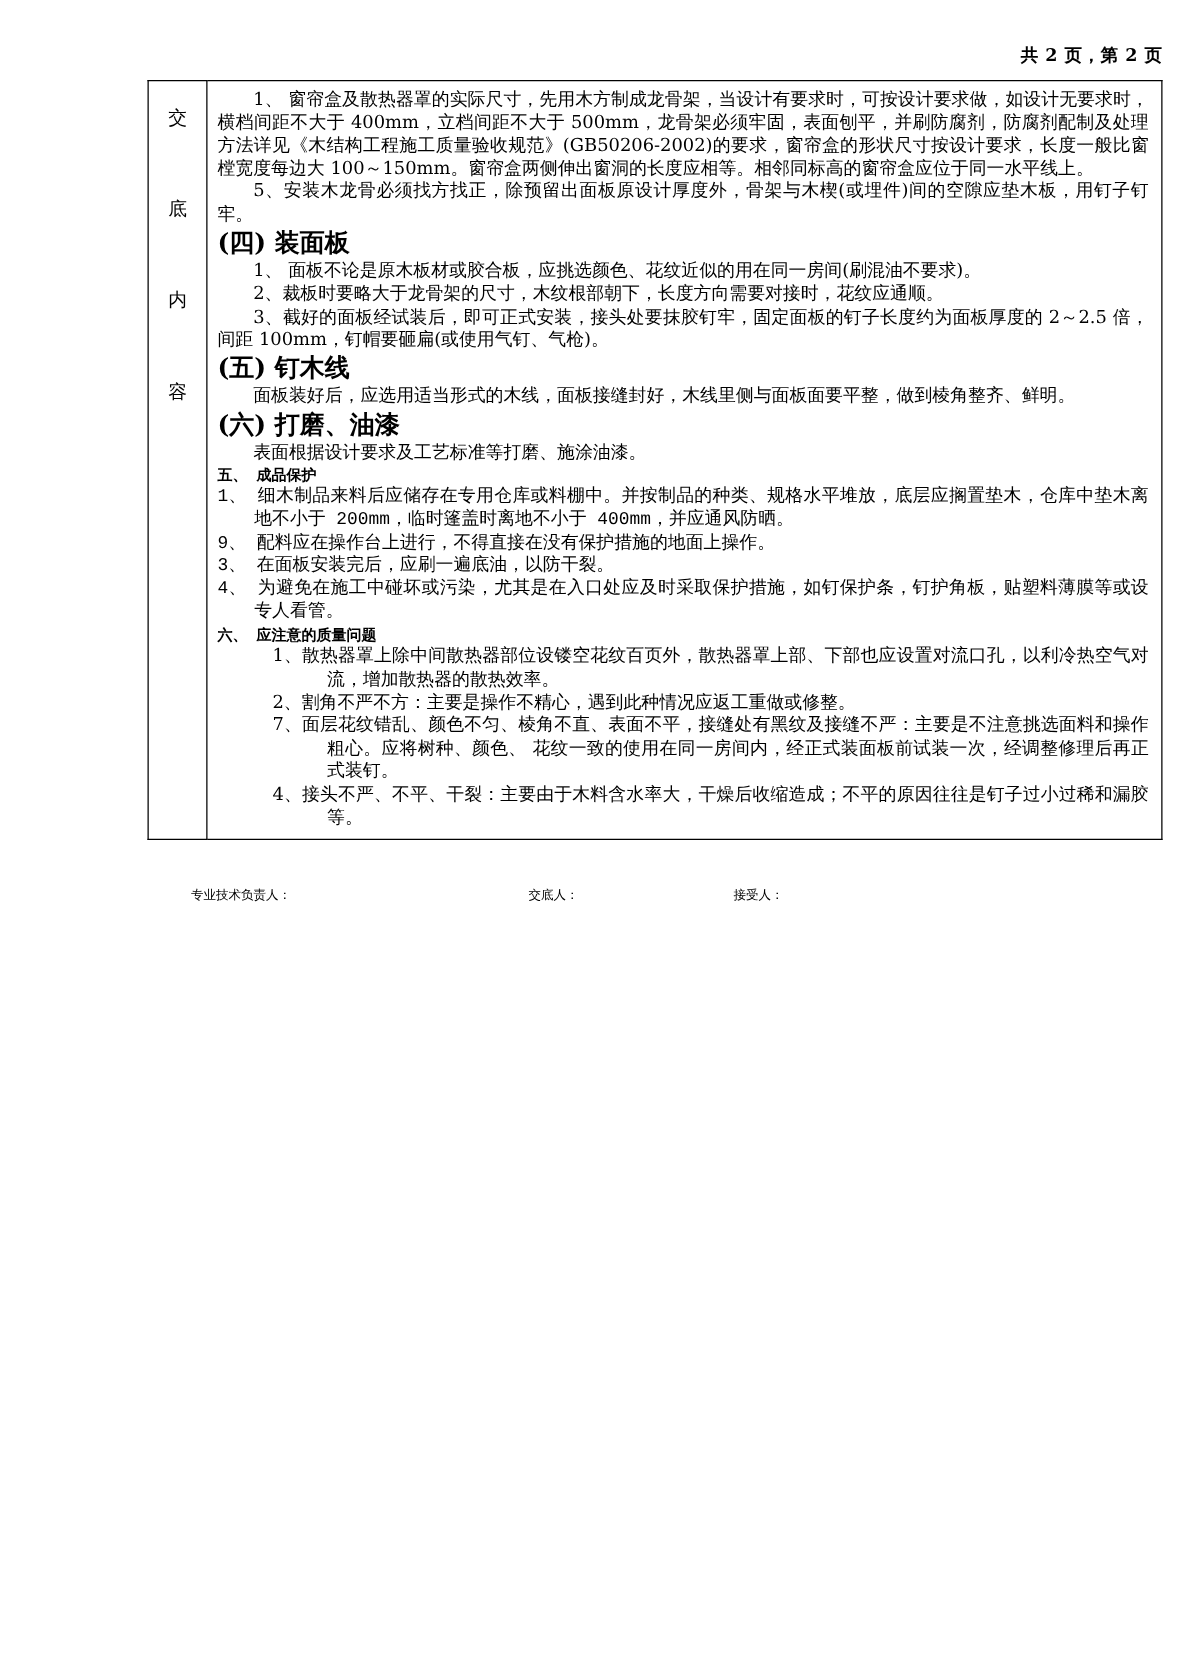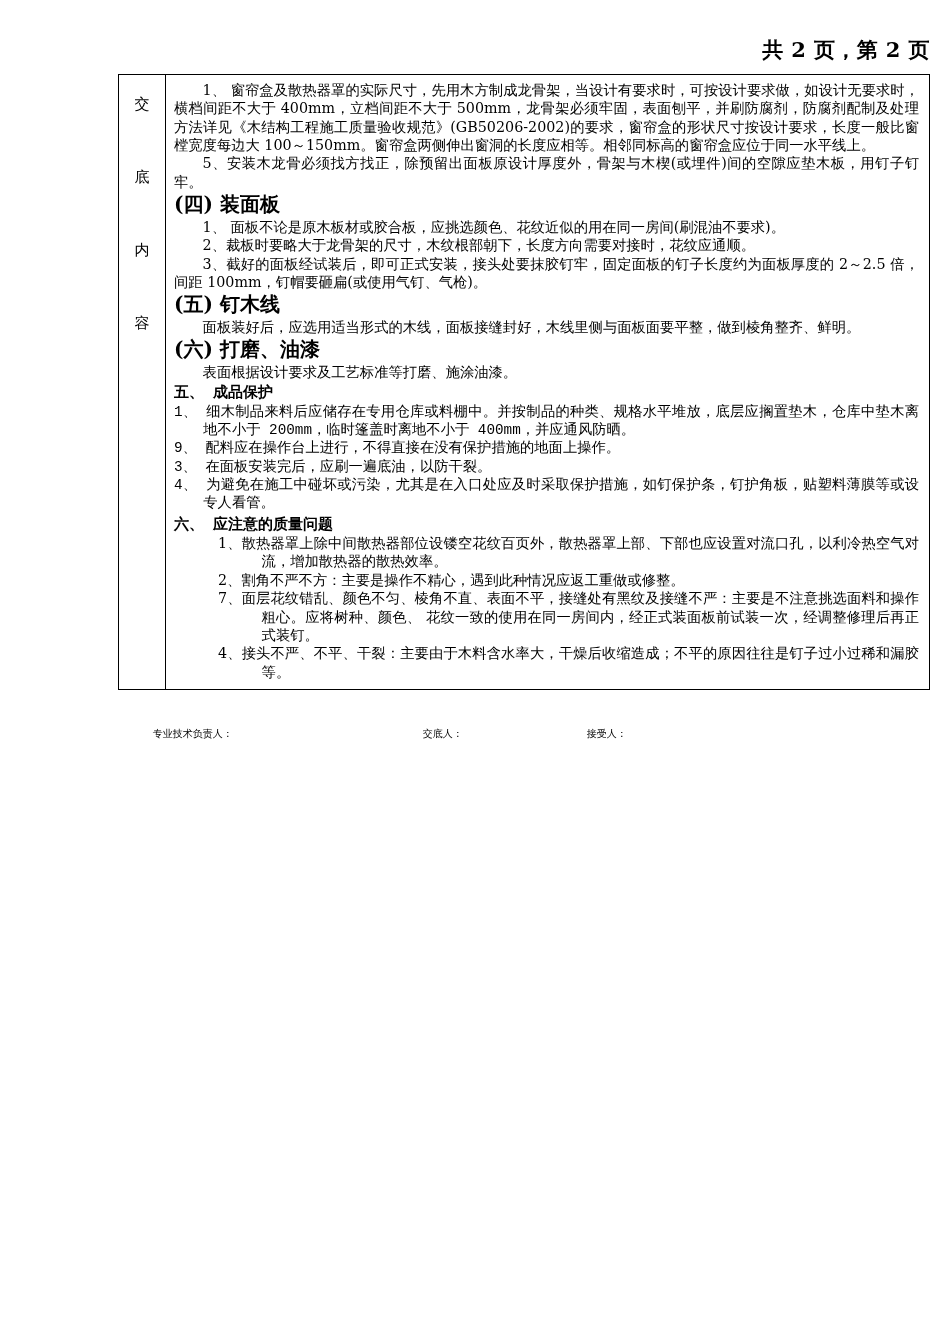--- a/index.html
+++ b/index.html
@@ -20,21 +20,21 @@
     width: 950px;
     height: 1344px;
     box-sizing: border-box;
     padding: 0;
     position: relative;
   }
   .page-header {
     text-align: right;
     padding-right: 20px;
     padding-top: 36px;
-    font-size: 21px;
+    font-size: 14px;
     font-weight: bold;
     letter-spacing: 0.4px;
     font-family: "DejaVu Serif", "Liberation Serif", serif;
   }
   .doc-table {
     margin: 10px 0 0 118px;
     width: 812px;
     border-collapse: collapse;
     table-layout: fixed;
   }
@@ -85,21 +85,21 @@
     text-indent: -3.05em;
     margin-left: 44px;
   }
   p.bold-head {
     font-weight: bold;
     font-size: 20px;
     margin-top: 1px;
   }
   p.sec-head {
     font-weight: bold;
-    font-size: 15px;
+    font-size: 12px;
     margin-top: 2px;
   }
   p.sec-head .sec-num {
     display: inline-block;
     min-width: 2.6em;
   }
   .sign-row {
     margin: 26px 0 0 140px;
     font-size: 10px;
     font-family: "DejaVu Serif", "Liberation Serif", serif;

